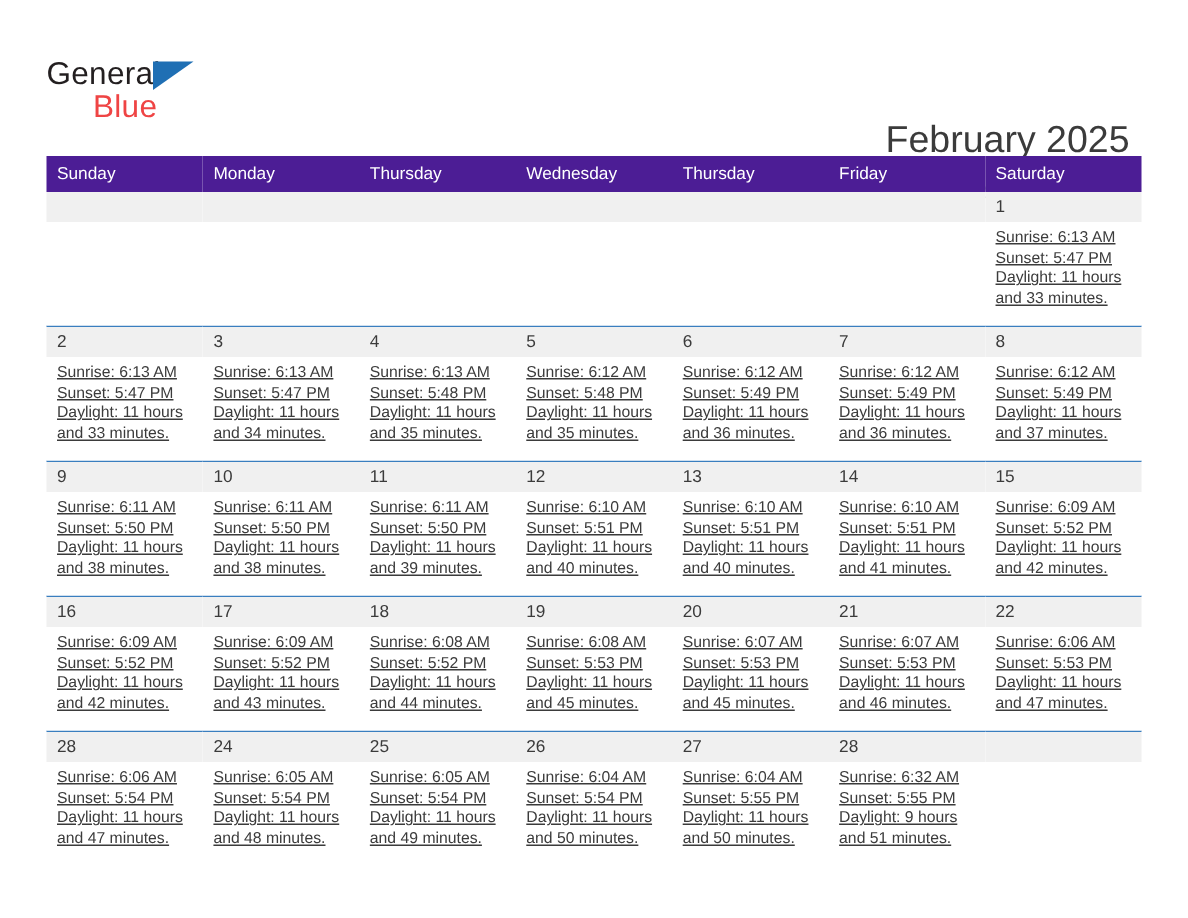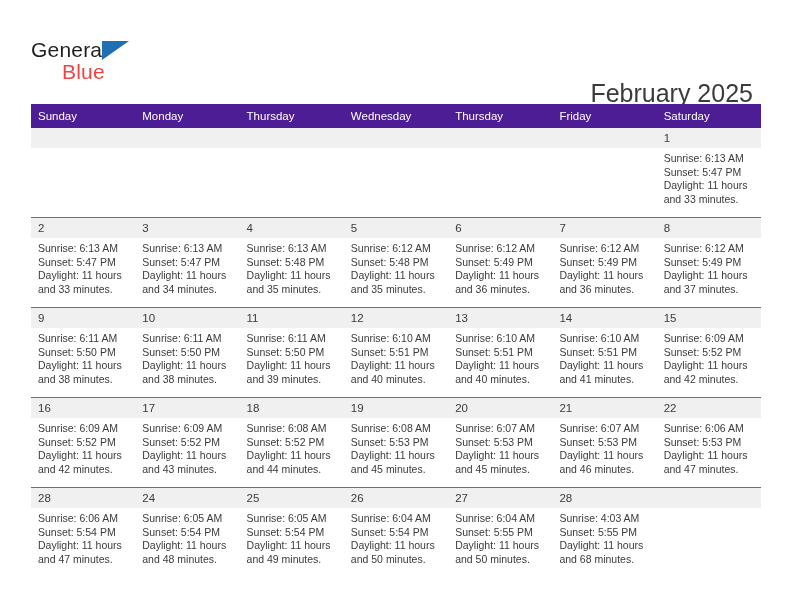--- a/index.html
+++ b/index.html
@@ -133,20 +133,21 @@
     height: 12px;
   }
   .daycell.empty .datenum {
     color: transparent;
   }
   .daycell .info {
     padding: 4px 6px 0 7px;
     font-size: 10.5px;
     line-height: 13.6px;
     color: #3b3b3b;
+    text-decoration: underline;
   }
   .daycell .info div {
     white-space: nowrap;
   }
   .daycell .info .wrap {
     white-space: normal;
   }
 </style>
 </head>
 <body>
@@ -487,23 +488,23 @@
                 <div>Sunrise: 6:04 AM</div>
                 <div>Sunset: 5:55 PM</div>
                 <div class="wrap">Daylight: 11 hours and 50 minutes.</div>
               </div>
             </div>
           </td>
           <td>
             <div class="daycell">
               <span class="datenum">28</span>
               <div class="info">
-                <div>Sunrise: 4:03 AM</div>
+                <div>Sunrise: 6:32 AM</div>
                 <div>Sunset: 5:55 PM</div>
-                <div class="wrap">Daylight: 11 hours and 68 minutes.</div>
+                <div class="wrap">Daylight: 9 hours and 51 minutes.</div>
               </div>
             </div>
           </td>
           <td>
             <div class="daycell empty">
               <span class="datenum"></span>
             </div>
           </td>
         </tr>
       </tbody>

